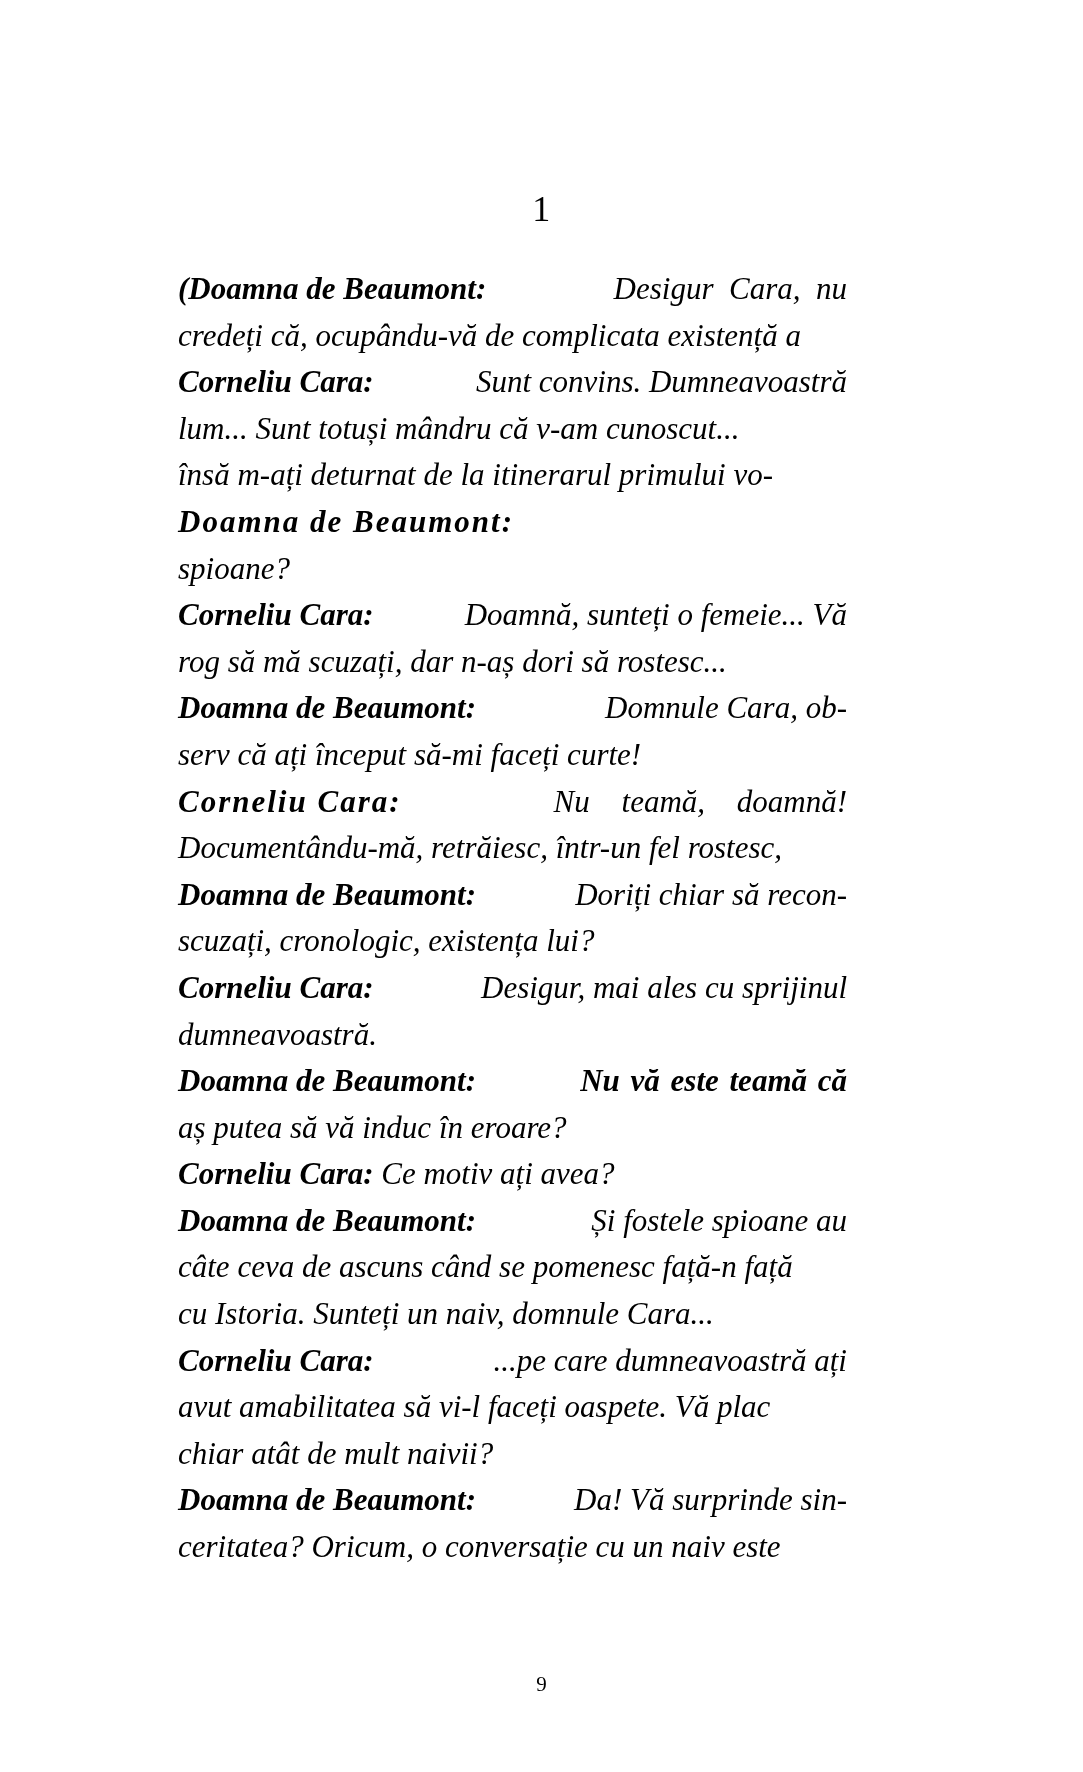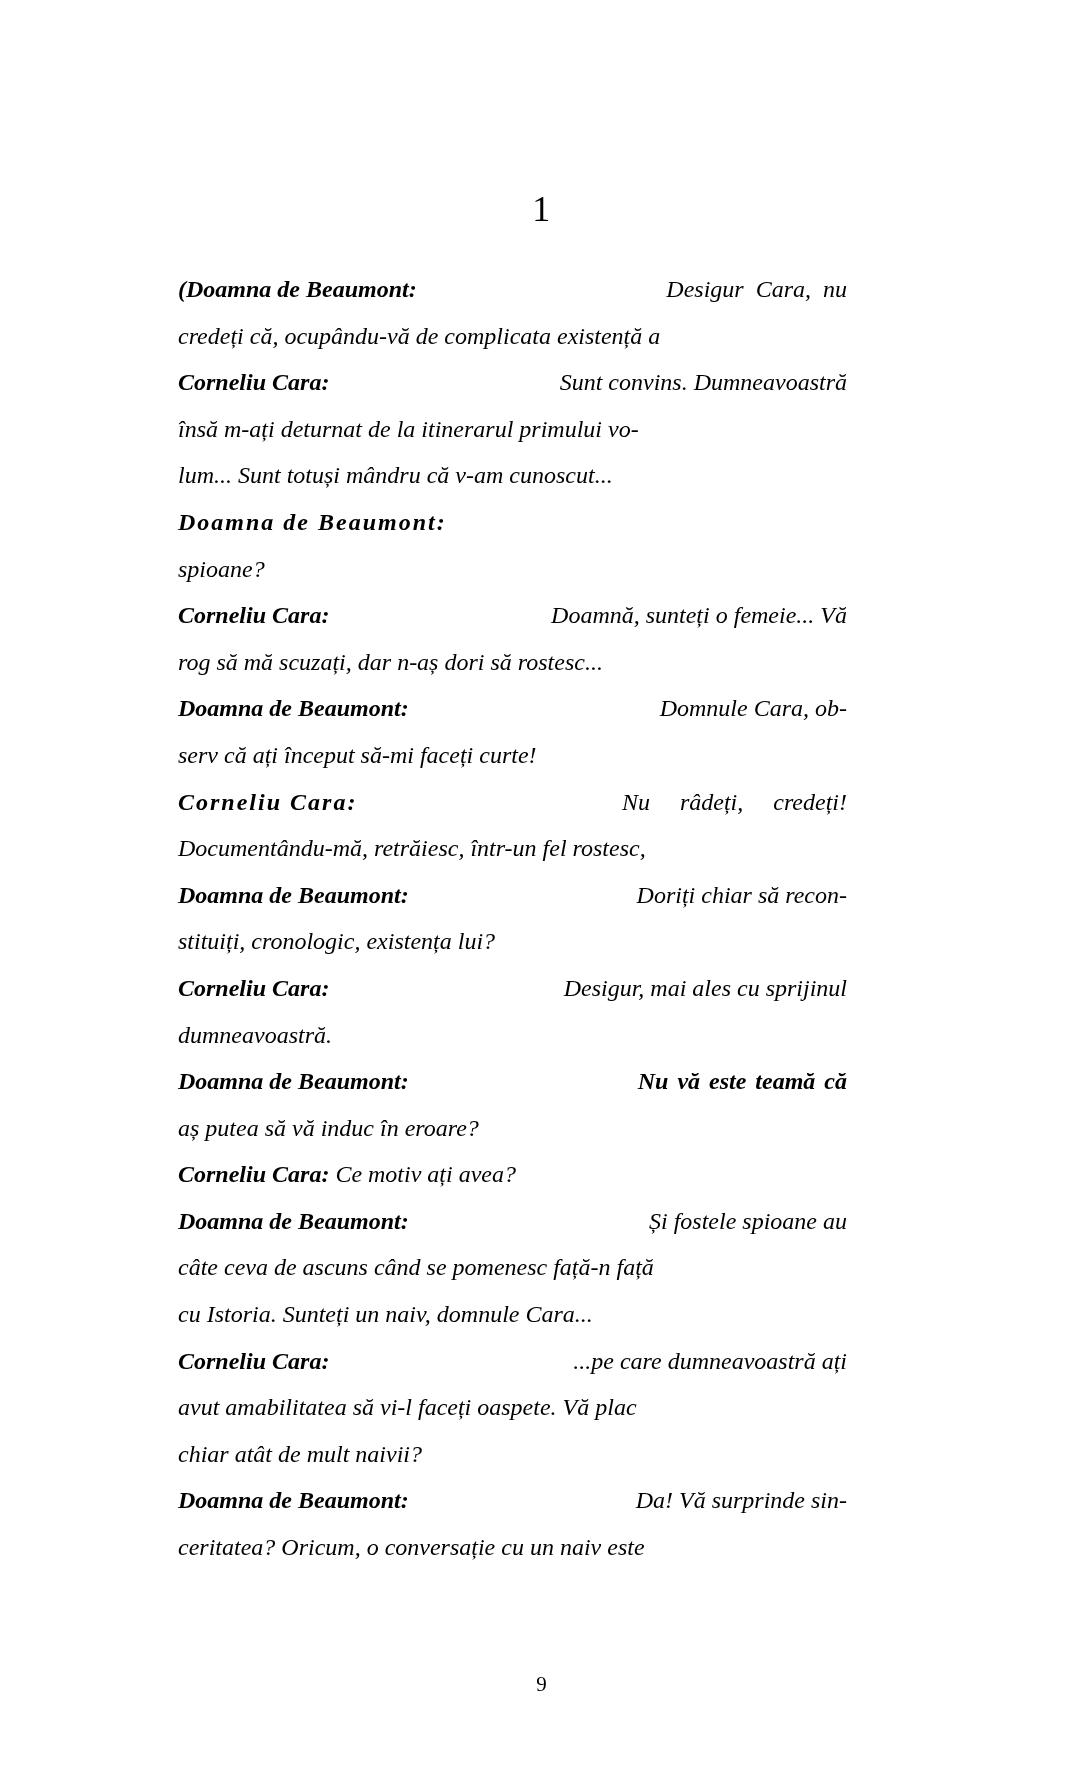--- a/index.html
+++ b/index.html
@@ -29,21 +29,21 @@
     letter-spacing: 0.5px;
   }
   
   .textblock {
     position: absolute;
     top: 266px;
     left: 178px;
     width: 669px;
     text-align: justify;
     text-justify: inter-word;
-    font-size: 24px;
+    font-size: 31px;
     line-height: 46.6px;
     font-style: italic;
     -webkit-hyphens: none;
     hyphens: none;
   }
   
   .ln {
     display: block;
     white-space: nowrap;
   }
@@ -91,27 +91,27 @@
       <span>credeți că, ocupându-vă de complicata existență a</span>
     </div>
 
 
     <div class="ln justify">
       <span class="spk">Corneliu Cara:</span>
         <span> Sunt convins. Dumneavoastră</span>
     </div>
 
     <div class="ln">
+      <span>lum... Sunt totuși mândru că v-am cunoscut...</span>
+    </div>
+
+    <div class="ln">
       <span>însă m-ați deturnat de la itinerarul primului vo-</span>
     </div>
 
-    <div class="ln">
-      <span>lum... Sunt totuși mândru că v-am cunoscut...</span>
-    </div>
-
     <div class="ln justify">
       <span class="spk tracked">Doamna de Beaumont:</span>
     </div>
 
     <div class="ln">
       <span>spioane?</span>
     </div>
 
     <div class="ln justify">
       <span class="spk">Corneliu Cara:</span>
@@ -126,35 +126,35 @@
       <span class="spk">Doamna de Beaumont:</span>
         <span> Domnule Cara, ob-</span>
     </div>
 
     <div class="ln">
       <span>serv că ați început să-mi faceți curte!</span>
     </div>
 
     <div class="ln justify">
       <span class="spk tracked">Corneliu Cara:</span>
-        <span class="loose-4"> Nu râdeți, credeți!</span>
+        <span class="loose-4"> Nu teamă, doamnă!</span>
     </div>
 
     <div class="ln">
       <span>Documentându-mă, retrăiesc, într-un fel rostesc,</span>
     </div>
 
 
     <div class="ln justify">
       <span class="spk">Doamna de Beaumont:</span>
         <span> Doriți chiar să recon-</span>
     </div>
 
     <div class="ln">
-      <span>stituiți, cronologic, existența lui?</span>
+      <span>scuzați, cronologic, existența lui?</span>
     </div>
 
     <div class="ln justify">
       <span class="spk">Corneliu Cara:</span>
         <span> Desigur, mai ales cu sprijinul</span>
     </div>
 
     <div class="ln">
       <span>dumneavoastră.</span>
     </div>

